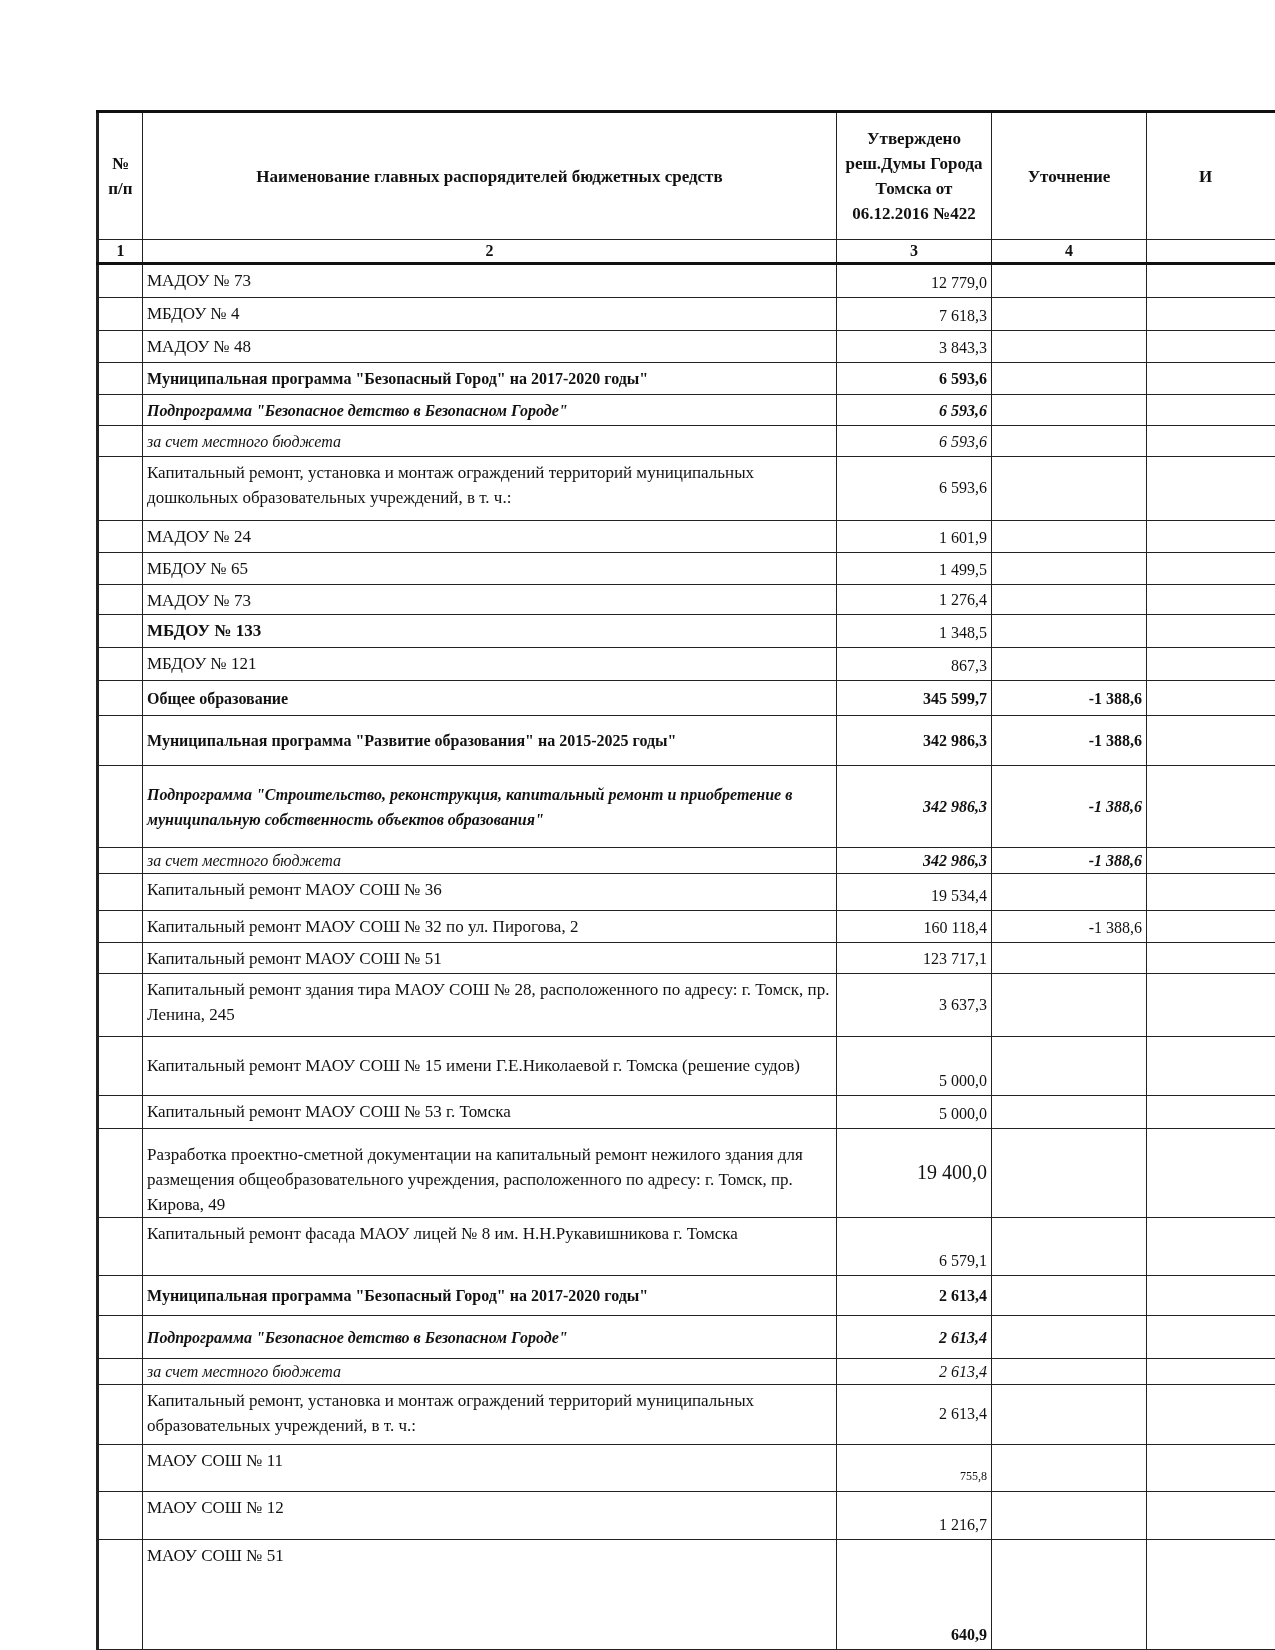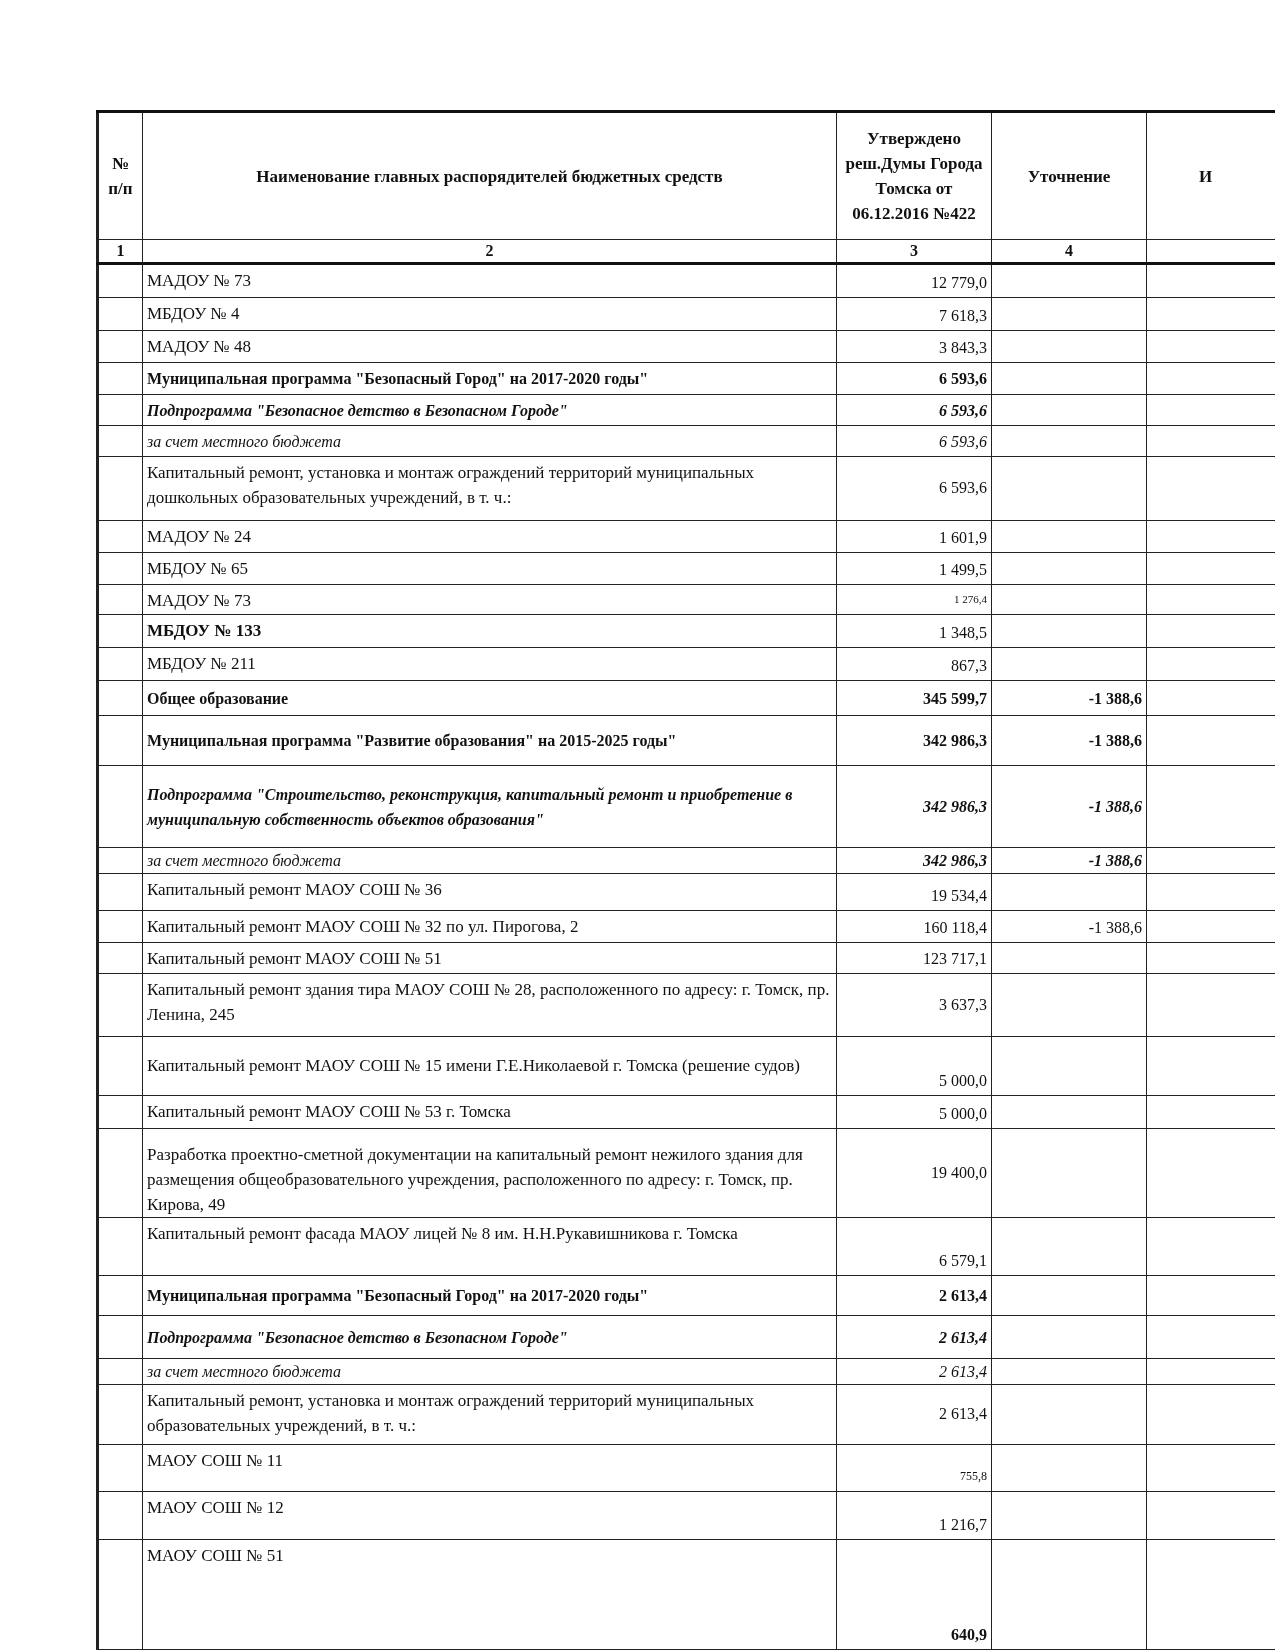--- a/index.html
+++ b/index.html
@@ -118,34 +118,34 @@
         <tr style="height: 32px;">
           <td class="nr"></td>
           <td class="name" style="vertical-align: top; padding-top: 3px; margin-left: 14px;">МБДОУ № 65</td>
           <td class="num" style="font-size: 16px; vertical-align: bottom; padding-bottom: 2px;">1 499,5</td>
           <td class="num" style="font-size: 16px; vertical-align: bottom; padding-bottom: 2px;"></td>
           <td></td>
         </tr>
         <tr style="height: 30px;">
           <td class="nr"></td>
           <td class="name" style="vertical-align: top; padding-top: 3px;">МАДОУ № 73</td>
-          <td class="num" style="font-size: 11px; vertical-align: bottom; padding-bottom: 2px;">1 276,4</td>
+          <td class="num" style="font-size: 16px; vertical-align: bottom; padding-bottom: 2px;">1 276,4</td>
           <td class="num" style="font-size: 16px; vertical-align: bottom; padding-bottom: 2px;"></td>
           <td></td>
         </tr>
         <tr style="height: 33px;">
           <td class="nr"></td>
           <td class="name" style="vertical-align: top; padding-top: 3px; font-weight: bold;">МБДОУ № 133</td>
           <td class="num" style="font-size: 16px; vertical-align: bottom; padding-bottom: 2px;">1 348,5</td>
           <td class="num" style="font-size: 16px; vertical-align: bottom; padding-bottom: 2px;"></td>
           <td></td>
         </tr>
         <tr style="height: 33px;">
           <td class="nr"></td>
-          <td class="name" style="vertical-align: top; padding-top: 3px;">МБДОУ № 211</td>
+          <td class="name" style="vertical-align: top; padding-top: 3px;">МБДОУ № 121</td>
           <td class="num" style="font-size: 16px; vertical-align: bottom; padding-bottom: 2px;">867,3</td>
           <td class="num" style="font-size: 16px; vertical-align: bottom; padding-bottom: 2px;"></td>
           <td></td>
         </tr>
         <tr class="bold" style="height: 35px;">
           <td class="nr"></td>
           <td class="name">Общее образование</td>
           <td class="num">345 599,7</td>
           <td class="num">-1 388,6</td>
           <td></td>
@@ -209,21 +209,21 @@
         <tr style="height: 33px;">
           <td class="nr"></td>
           <td class="name" style="vertical-align: top; padding-top: 3px;">Капитальный ремонт МАОУ СОШ № 53 г. Томска</td>
           <td class="num" style="font-size: 16px; vertical-align: bottom; padding-bottom: 2px;">5 000,0</td>
           <td class="num" style="font-size: 16px; vertical-align: bottom; padding-bottom: 2px;"></td>
           <td></td>
         </tr>
         <tr style="height: 88px;">
           <td class="nr"></td>
           <td class="name" style="vertical-align: top; padding-top: 13px;">Разработка проектно-сметной документации на капитальный ремонт нежилого здания для размещения общеобразовательного учреждения, расположенного по адресу: г. Томск, пр. Кирова, 49</td>
-          <td class="num" style="font-size: 16px; vertical-align: middle; padding-bottom: 2px; margin-left: 28px;">19 400,0</td>
+          <td class="num" style="font-size: 20px; vertical-align: middle; padding-bottom: 2px; margin-left: 28px;">19 400,0</td>
           <td class="num" style="font-size: 16px; vertical-align: middle; padding-bottom: 2px;"></td>
           <td></td>
         </tr>
         <tr style="height: 58px;">
           <td class="nr"></td>
           <td class="name" style="vertical-align: top; padding-top: 3px;">Капитальный ремонт фасада МАОУ лицей № 8 им. Н.Н.Рукавишникова г. Томска</td>
           <td class="num" style="font-size: 16px; vertical-align: bottom; padding-bottom: 2px;">6 579,1</td>
           <td class="num" style="font-size: 16px; vertical-align: bottom; padding-bottom: 2px;"></td>
           <td></td>
         </tr>

